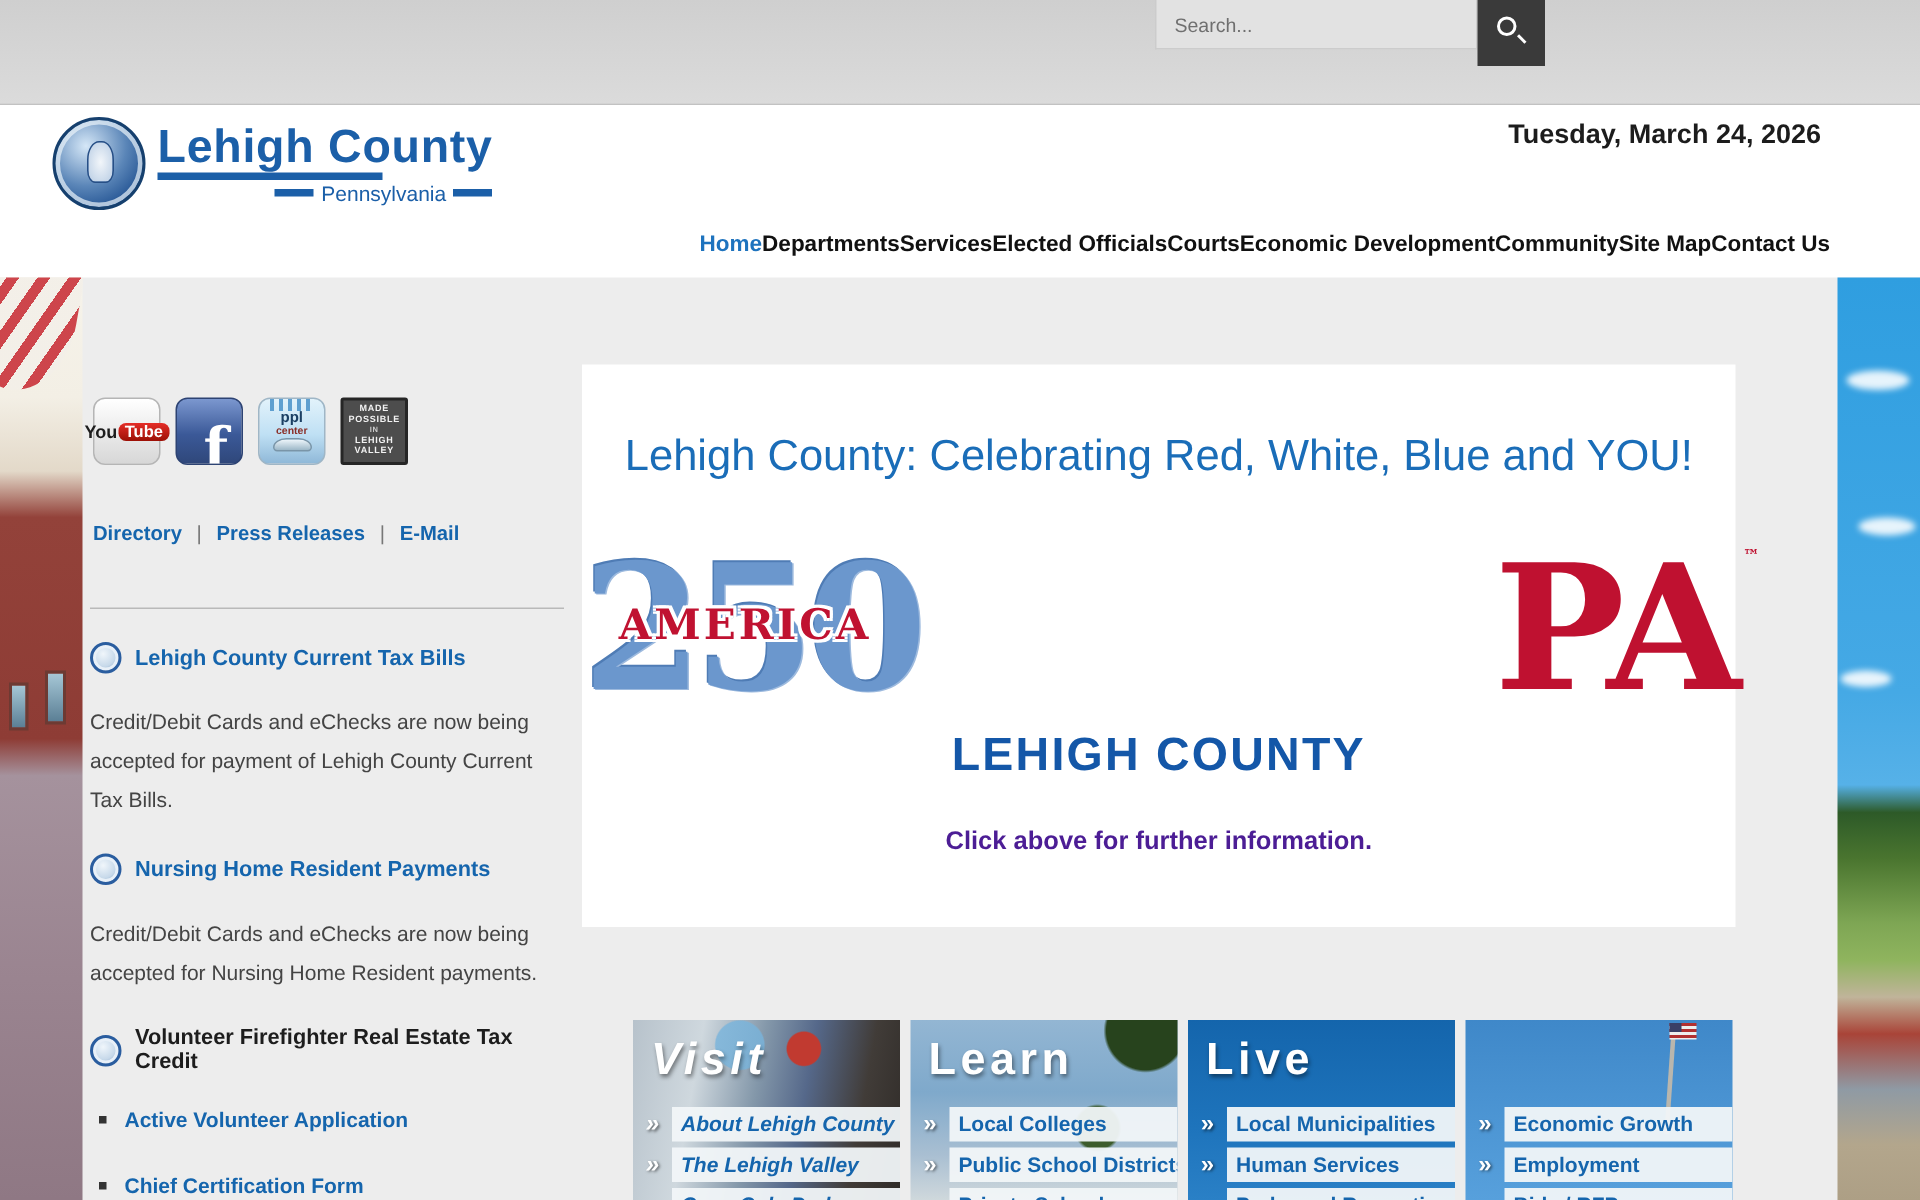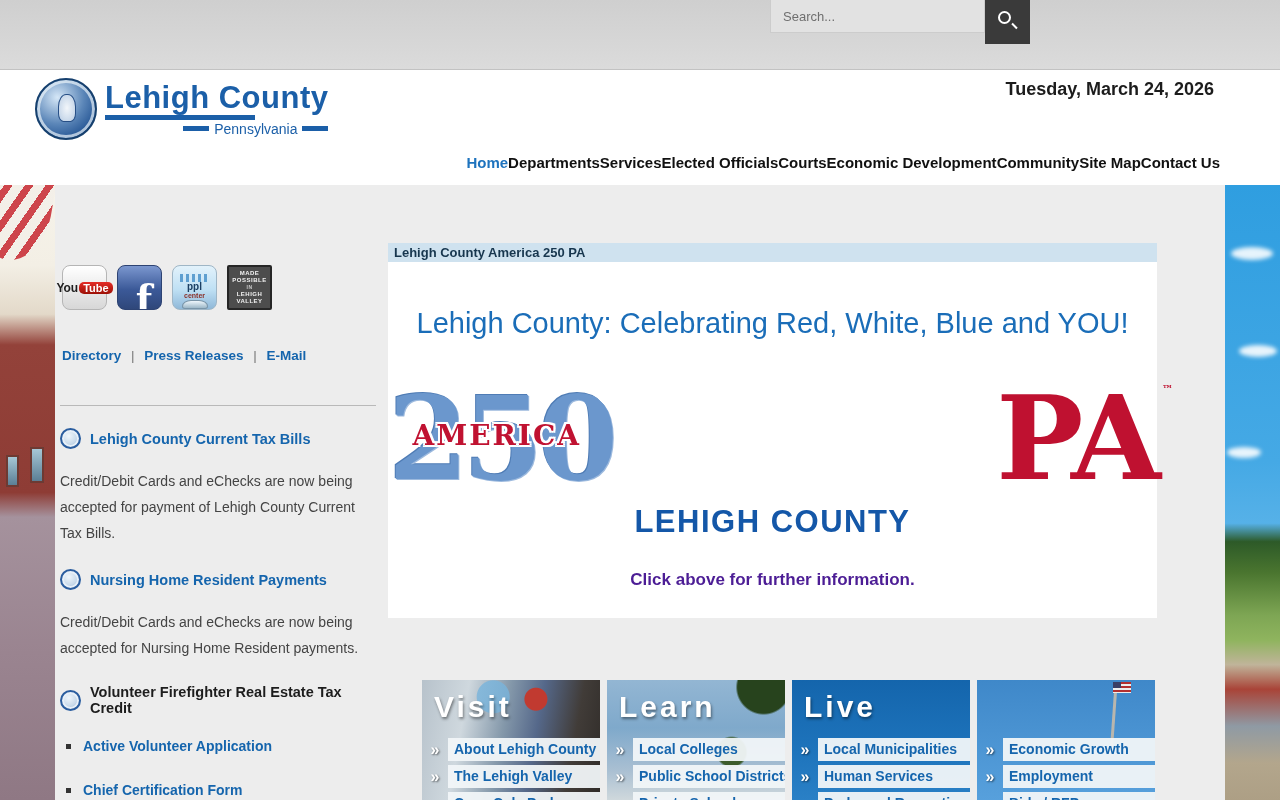--- a/index.html
+++ b/index.html
@@ -71,21 +71,21 @@
   .yt { background:linear-gradient(#ffffff,#d7d7d7); border:1px solid #b5b5b5;
         display:flex; flex-direction:row; align-items:center; justify-content:center; gap:1px; }
   .yt-l1 { font-weight:bold; font-size:12px; color:#1d1d1d; line-height:12px; }
   .yt-l2 { font-weight:bold; font-size:11px; color:#fff; line-height:12px;
            background:linear-gradient(#e52d27,#9c1006); border-radius:5px; padding:0 4px; }
   .fb { background:linear-gradient(#7b97cf 0%,#3b5998 55%,#2f477a 100%); border:1px solid #2d4373;
         overflow:hidden; border-radius:8px; }
   .fb-f { position:absolute; right:9px; bottom:-9px; color:#fff; font-family:"DejaVu Serif",serif;
           font-weight:bold; font-size:38px; line-height:1; }
   .ppl { background:linear-gradient(#e2f2fb 0%,#bfe0f4 55%,#8fb8d8 100%); border:1px solid #9fb6c6;
-         display:flex; flex-direction:column; align-items:center; justify-content:flex-end; }
+         display:flex; flex-direction:column; align-items:center; justify-content:flex-start; }
   .ppl-rays { width:30px; height:8px;
               background:repeating-linear-gradient(90deg,#5e9fd0 0 3px,transparent 3px 6px); }
   .ppl-t1 { font-size:10px; font-weight:bold; color:#1b3f63; line-height:10px; }
   .ppl-t2 { font-size:7px; font-weight:bold; color:#8a2f28; line-height:8px; }
   .ppl-dome { width:26px; height:9px; background:linear-gradient(#eef6fb,#9db8c8);
               border:1px solid #7a95a8; border-radius:50% 50% 4px 4px / 100% 100% 4px 4px; }
   .mp { background:#4d4d4d; border:2px solid #262626; border-radius:2px;
         display:flex; flex-direction:column; align-items:center; justify-content:center; }
   .mp div { font-size:6px; font-weight:bold; color:#f2f2f2; letter-spacing:.5px; line-height:7px; }
   .mp .mp-in { color:#cccccc; font-size:5px; }
@@ -131,21 +131,21 @@
   .logo-caption { text-align:center; font-size:31px; font-weight:bold; color:#1457a8;
                   letter-spacing:1.5px; margin-top:8px; }
   .panel-note { margin-top:30px; text-align:center; font-weight:bold; font-size:17px; color:#4c1d95; }
 
   
   .col { position:absolute; top:680px; width:178px; height:120px; overflow:hidden; }
   .col-visit { left:422px;
     background:
       radial-gradient(circle at 64% 16%, #c13a30 0 11px, rgba(0,0,0,0) 12px),
       radial-gradient(circle at 40% 14%, rgba(120,180,220,.8) 0 16px, rgba(0,0,0,0) 17px),
-      linear-gradient(100deg,#b7c2cb 0%,#cfd8de 24%,#8498aa 45%,#55688a 62%,#413c38 82%,#2f2b28 100%); }
+      linear-gradient(100deg,#b7c2cb 0%,#cfd8de 24%,#8498aa 45%,#55688a 62%,#413c38 82%,#2f2b28 100%); font-style: italic; }
   .col-learn { left:607px;
     background:
       radial-gradient(circle at 88% 6%, #27431d 0 26px, rgba(0,0,0,0) 28px),
       radial-gradient(circle at 70% 60%, #3d5c2c 0 14px, rgba(0,0,0,0) 16px),
       linear-gradient(to bottom,#93b6d3 0%,#7fa9cb 40%,#a9bfd2 75%,#cfd8dc 100%); }
   .col-live { left:792px;
     background:linear-gradient(to bottom,#1465ac 0%,#1e74bc 60%,#2a80c6 100%); }
   .col-work { left:977px;
     background:linear-gradient(to bottom,#3f88c9 0%,#57a0dc 100%); }
   .pole { position:absolute; right:40px; top:4px; width:3px; height:72px; background:#b9b6ad;
@@ -266,21 +266,20 @@
       <div class="sq"></div>
       <span class="lnk bullet-link">Active Volunteer Application</span>
     </div>
     <div class="bullet-row b2">
       <div class="sq"></div>
       <span class="lnk bullet-link">Chief Certification Form</span>
     </div>
   </div>
 
   <div class="panel">
-    <div class="panel-titlebar">Lehigh County America 250 PA</div>
     <div class="panel-heading">Lehigh County: Celebrating Red, White, Blue and YOU!</div>
     <div class="logo-block">
       <div class="l250">
         <span>250</span>
         <span class="america">AMERICA</span>
       </div>
       <div class="lpa">
         <span>PA</span>
         <span class="tm">™</span>
       </div>

